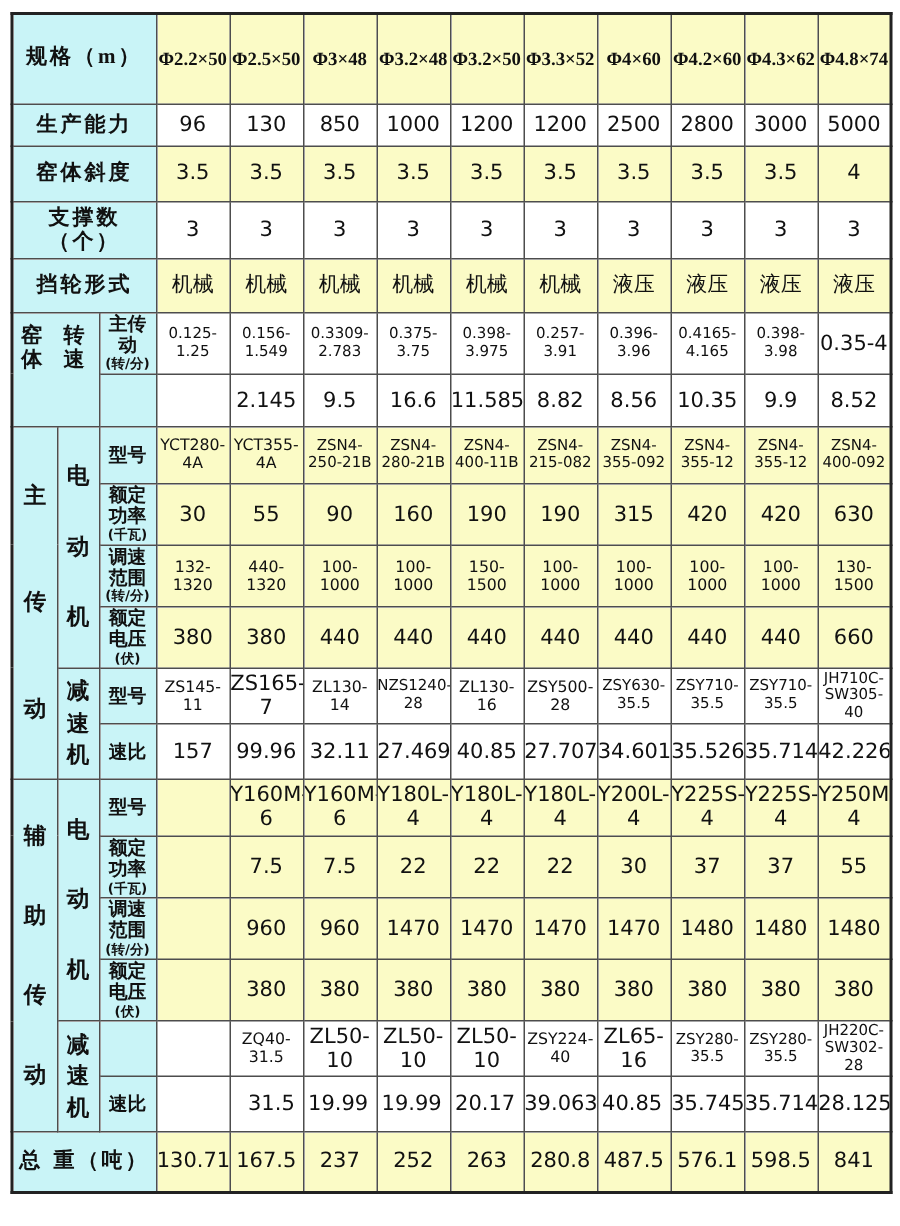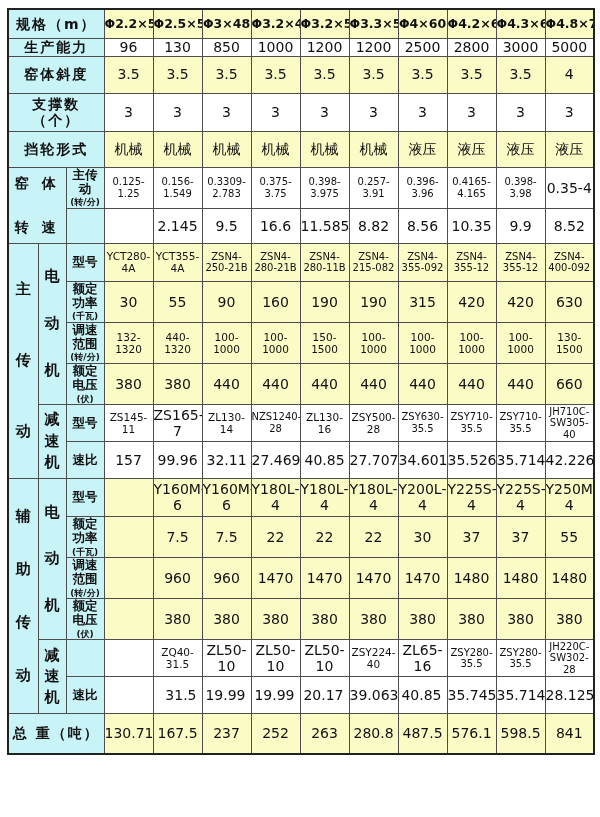--- a/index.html
+++ b/index.html
@@ -19,21 +19,21 @@
   .lbl { background: var(--label-bg, #c9f4f7); font-weight: bold; font-size: 14px;
     letter-spacing: 2px; }
   .sub { background: var(--label-bg, #c9f4f7); font-weight: bold; padding: 0 1px; }
   .sub .l1 { display: block; font-size: 12.5px; font-weight: bold; }
   .sub .sm2 { display: block; font-size: 9px; font-weight: bold; margin-top: 1px; }
   .vcell { background: var(--label-bg, #c9f4f7); padding: 0; }
   .vstack { display: flex; flex-direction: column; justify-content: space-around;
     align-items: center; width: 100%; font-weight: bold; font-size: 15px; margin: 0 auto; }
   .kiln-lbl { padding: 6px 0; }
   .kiln-lbl .kl { font-weight: bold; font-size: 14px; letter-spacing: 4px; }
-  .kstack { display: flex; flex-direction: column; justify-content: space-between;
+  .kstack { display: flex; flex-direction: row; justify-content: space-between;
     height: 60px; }
 
   .yellow { background: var(--row-yellow, #fbfbc6); }
   .white  { background: #ffffff; }
   .hdr { font-weight: bold; font-size: 12.5px; letter-spacing: 0; }
   .fs10 { font-size: 10.5px; }
   .fs9  { font-size: 10px; }
   .pre  { white-space: pre-line; }
   .ralign { text-align: right; padding-right: 5px; }
 </style>
@@ -51,34 +51,34 @@
         <col style="width: 49px;">
         <col style="width: 49px;">
         <col style="width: 49px;">
         <col style="width: 49px;">
         <col style="width: 49px;">
         <col style="width: 49px;">
         <col style="width: 49px;">
         <col style="width: 49px;">
       </colgroup>
     <tbody id="grid-body">
-        <tr style="height: 29px;">
+        <tr style="height: 60px; font-family: Liberation Serif, serif;">
           <td class="lbl" colspan="3">规格（m）</td>
           <td class="yellow hdr">Φ2.2×50</td>
           <td class="yellow hdr">Φ2.5×50</td>
           <td class="yellow hdr">Φ3×48</td>
           <td class="yellow hdr">Φ3.2×48</td>
           <td class="yellow hdr">Φ3.2×50</td>
           <td class="yellow hdr">Φ3.3×52</td>
           <td class="yellow hdr">Φ4×60</td>
           <td class="yellow hdr">Φ4.2×60</td>
           <td class="yellow hdr">Φ4.3×62</td>
           <td class="yellow hdr">Φ4.8×74</td>
         </tr>
-        <tr style="height: 18px; margin-left: 20px;">
+        <tr style="height: 28px; margin-left: 20px;">
           <td class="lbl" colspan="3">生产能力</td>
           <td class="white">96</td>
           <td class="white">130</td>
           <td class="white">850</td>
           <td class="white">1000</td>
           <td class="white">1200</td>
           <td class="white">1200</td>
           <td class="white">2500</td>
           <td class="white">2800</td>
           <td class="white">3000</td>
@@ -173,21 +173,21 @@
               <span>机</span>
             </div>
           </td>
           <td class="sub">
             <span class="l1">型号</span>
           </td>
           <td class="yellow fs10">YCT280-4A</td>
           <td class="yellow fs10">YCT355-4A</td>
           <td class="yellow fs9">ZSN4-250-21B</td>
           <td class="yellow fs9">ZSN4-280-21B</td>
-          <td class="yellow fs9">ZSN4-280-11B</td>
+          <td class="yellow fs9">ZSN4-400-11B</td>
           <td class="yellow fs9">ZSN4-215-082</td>
           <td class="yellow fs9">ZSN4-355-092</td>
           <td class="yellow fs9">ZSN4-355-12</td>
           <td class="yellow fs9">ZSN4-355-12</td>
           <td class="yellow fs9">ZSN4-400-092</td>
         </tr>
         <tr style="height: 38px;">
           <td class="sub">
             <span class="l1">额定功率</span>
             <span class="sm2">(千瓦)</span>

